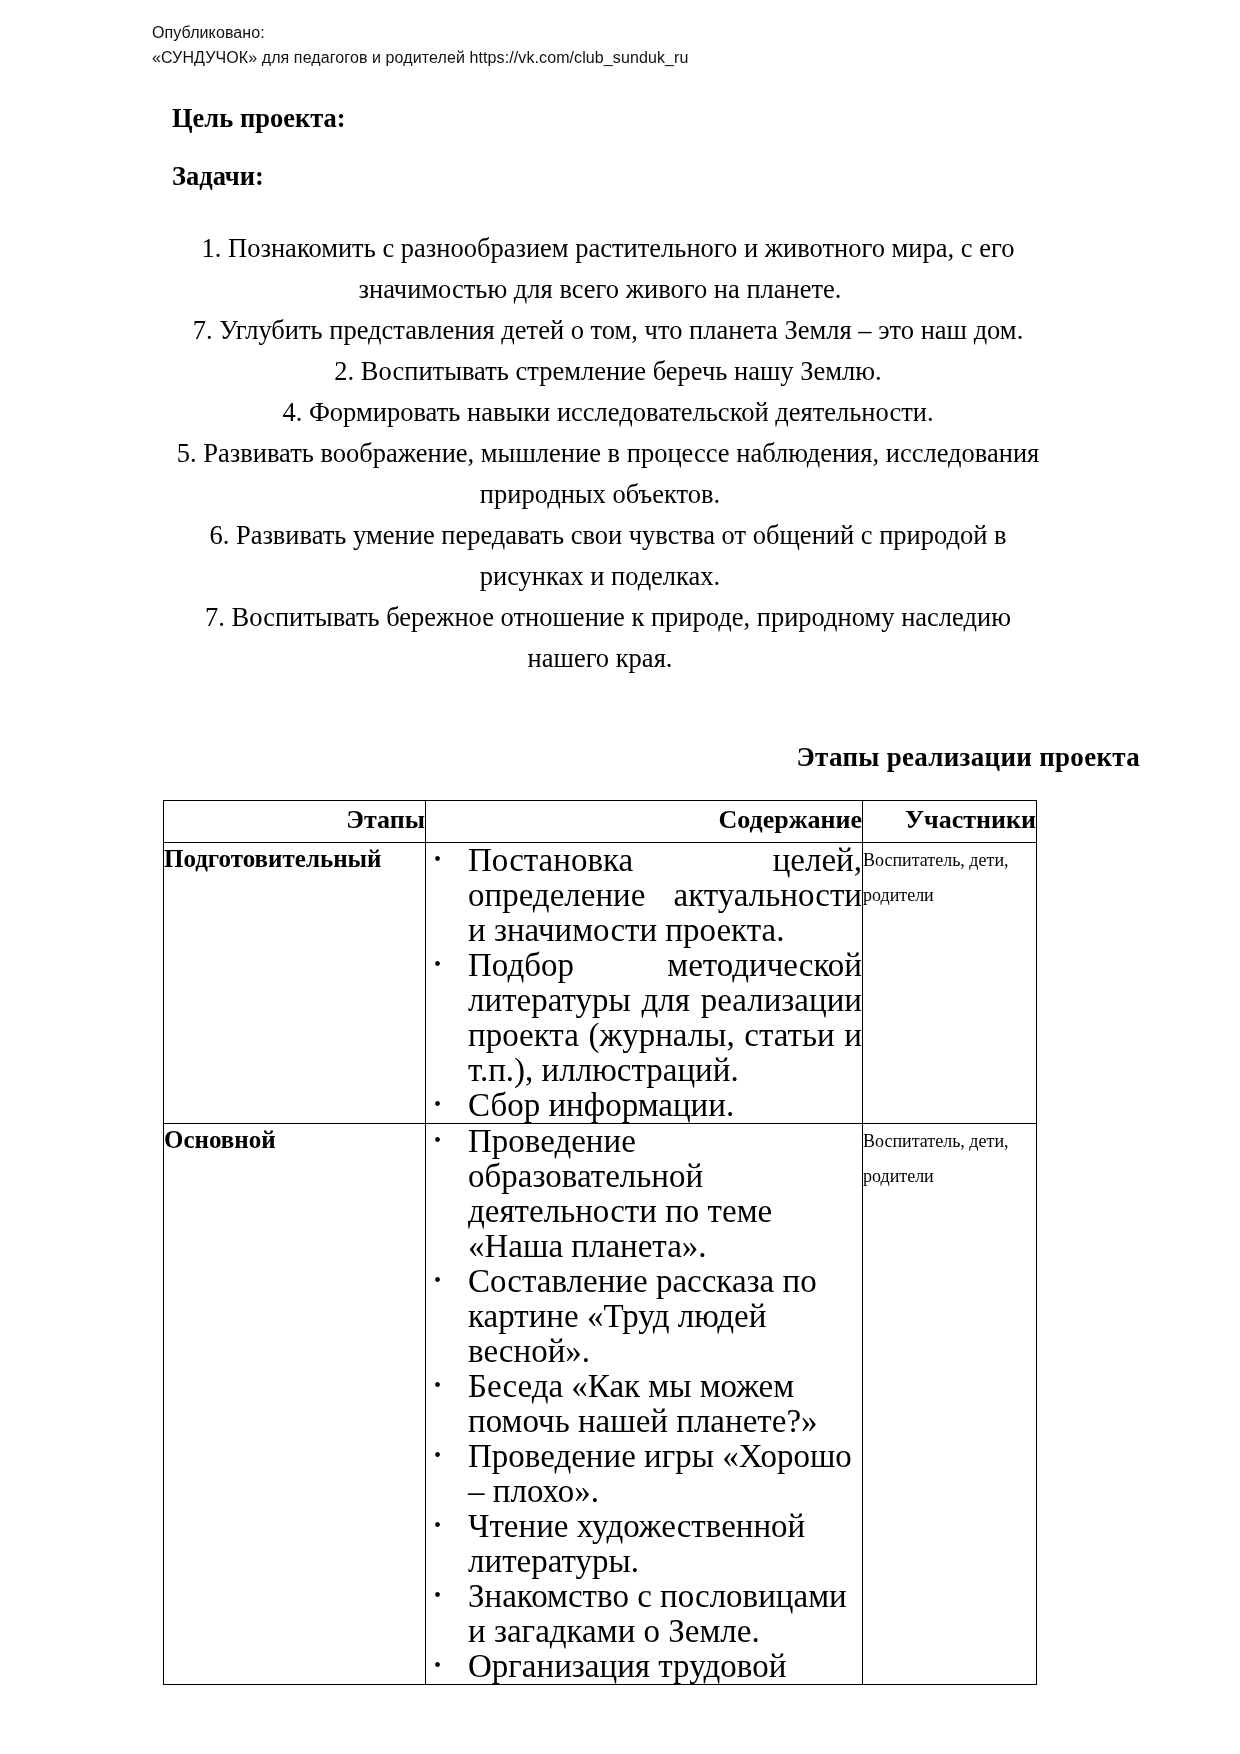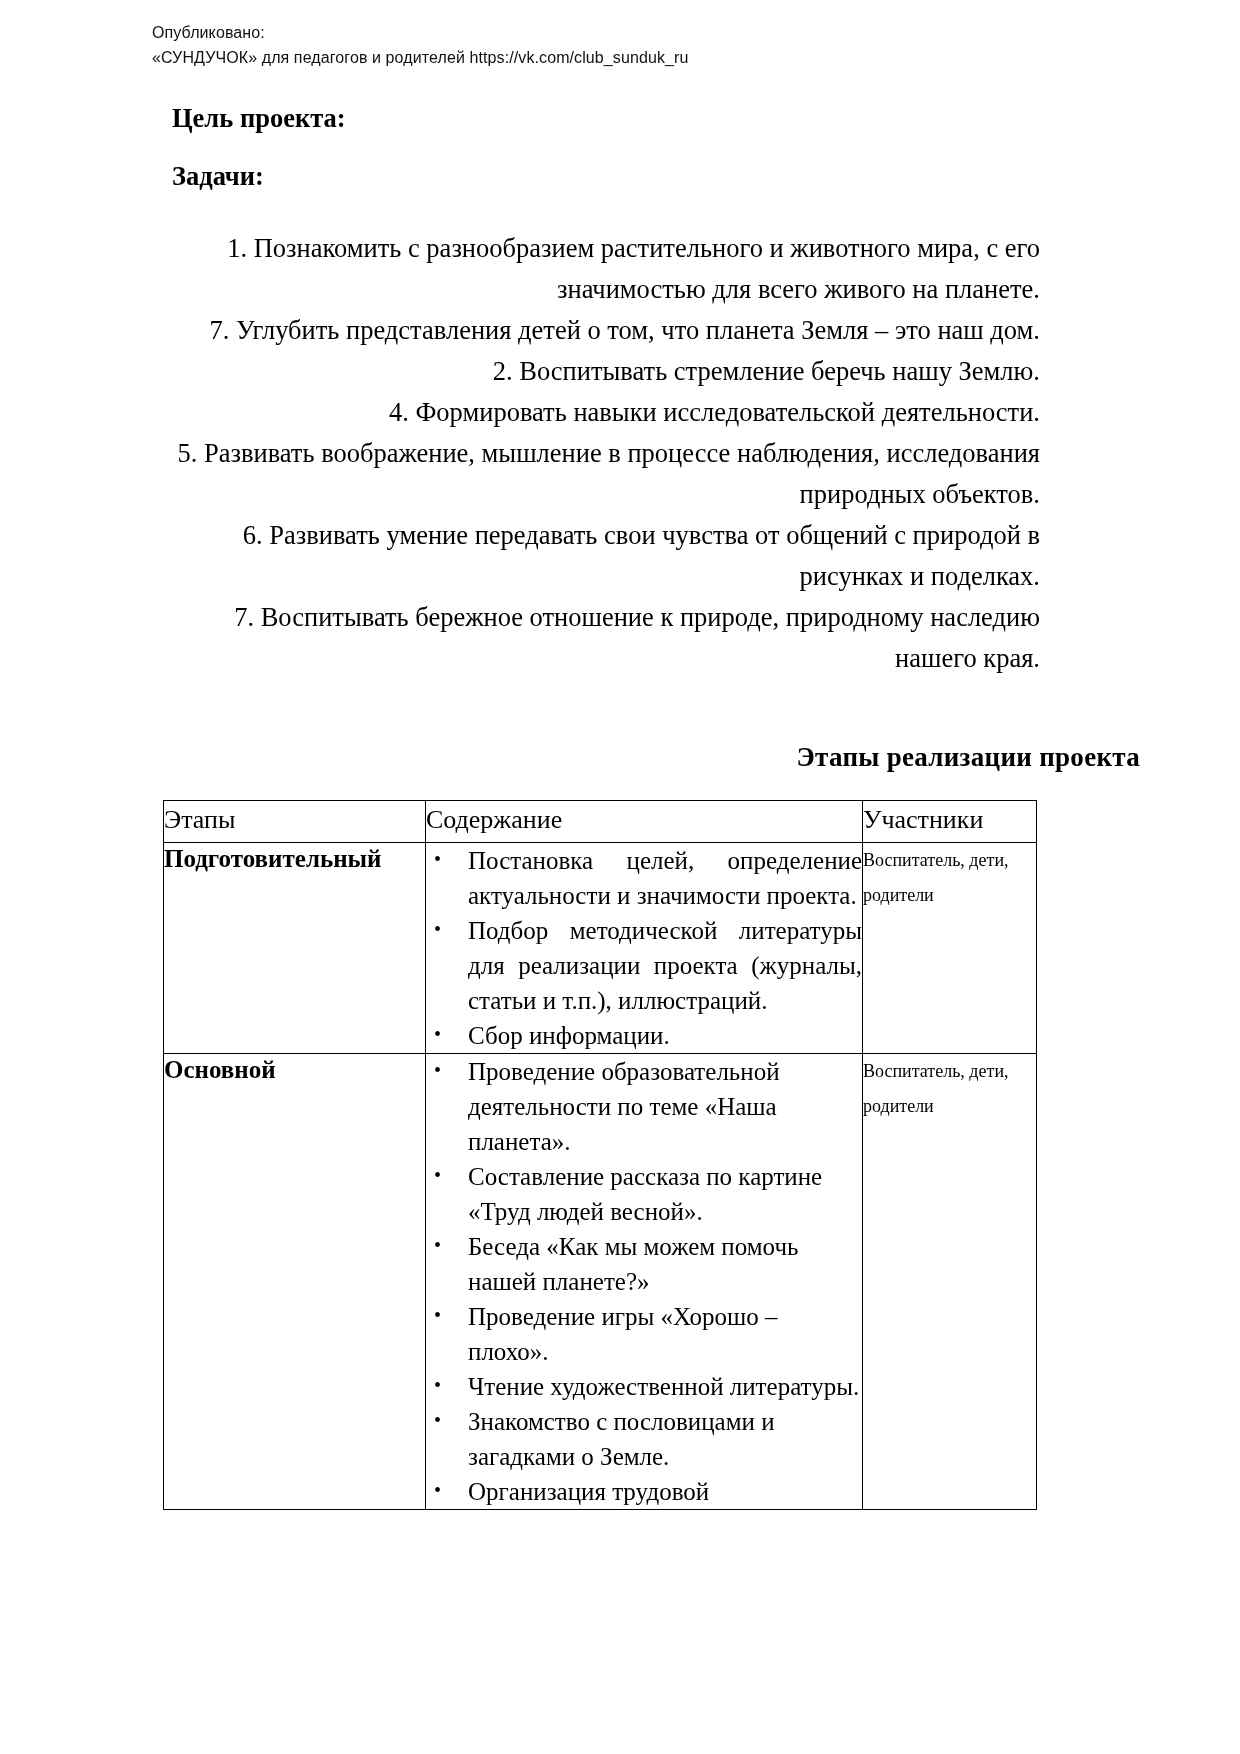--- a/index.html
+++ b/index.html
@@ -58,21 +58,21 @@
     padding-left: 16px;
     line-height: 36px;
   }
   .gap-sm { height: 22px; }
   .gap-md { height: 34px; }
 
   .task {
     margin: 0;
     text-indent: 16px;
     line-height: 41px;
-    text-align: right;
+    text-align: center;
   }
 
   
   .stages-title {
     position: absolute;
     left: 0;
     top: 742px;
     width: 1140px;
     text-align: right;
     font-weight: bold;
@@ -89,22 +89,22 @@
     border-collapse: collapse;
     table-layout: fixed;
   }
   table.stages th,
   table.stages td {
     border: 1.6px solid #000000;
     vertical-align: top;
     padding: 0;
   }
   table.stages th {
-    text-align: left;
-    font-weight: normal;
+    text-align: right;
+    font-weight: bold;
     font-size: 26px;
     padding: 3px 0 6px 0;
     line-height: 32px;
   }
   col.c1 { width: 262px; }
   col.c2 { width: 437px; }
   col.c3 { width: 174px; }
 
   td.stage-name {
     text-align: left;
@@ -122,21 +122,21 @@
     padding: 8px 6px 0 8px;
   }
   ul.bullets {
     margin: 0;
     padding: 0;
     list-style: none;
   }
   ul.bullets li {
     position: relative;
     padding-left: 42px;
-    font-size: 25px;
+    font-size: 33px;
     line-height: 35px;
     margin-bottom: 0;
   }
   ul.bullets li::before {
     content: "\2022";
     position: absolute;
     left: 8px;
     top: -1px;
     font-size: 20px;
   }

